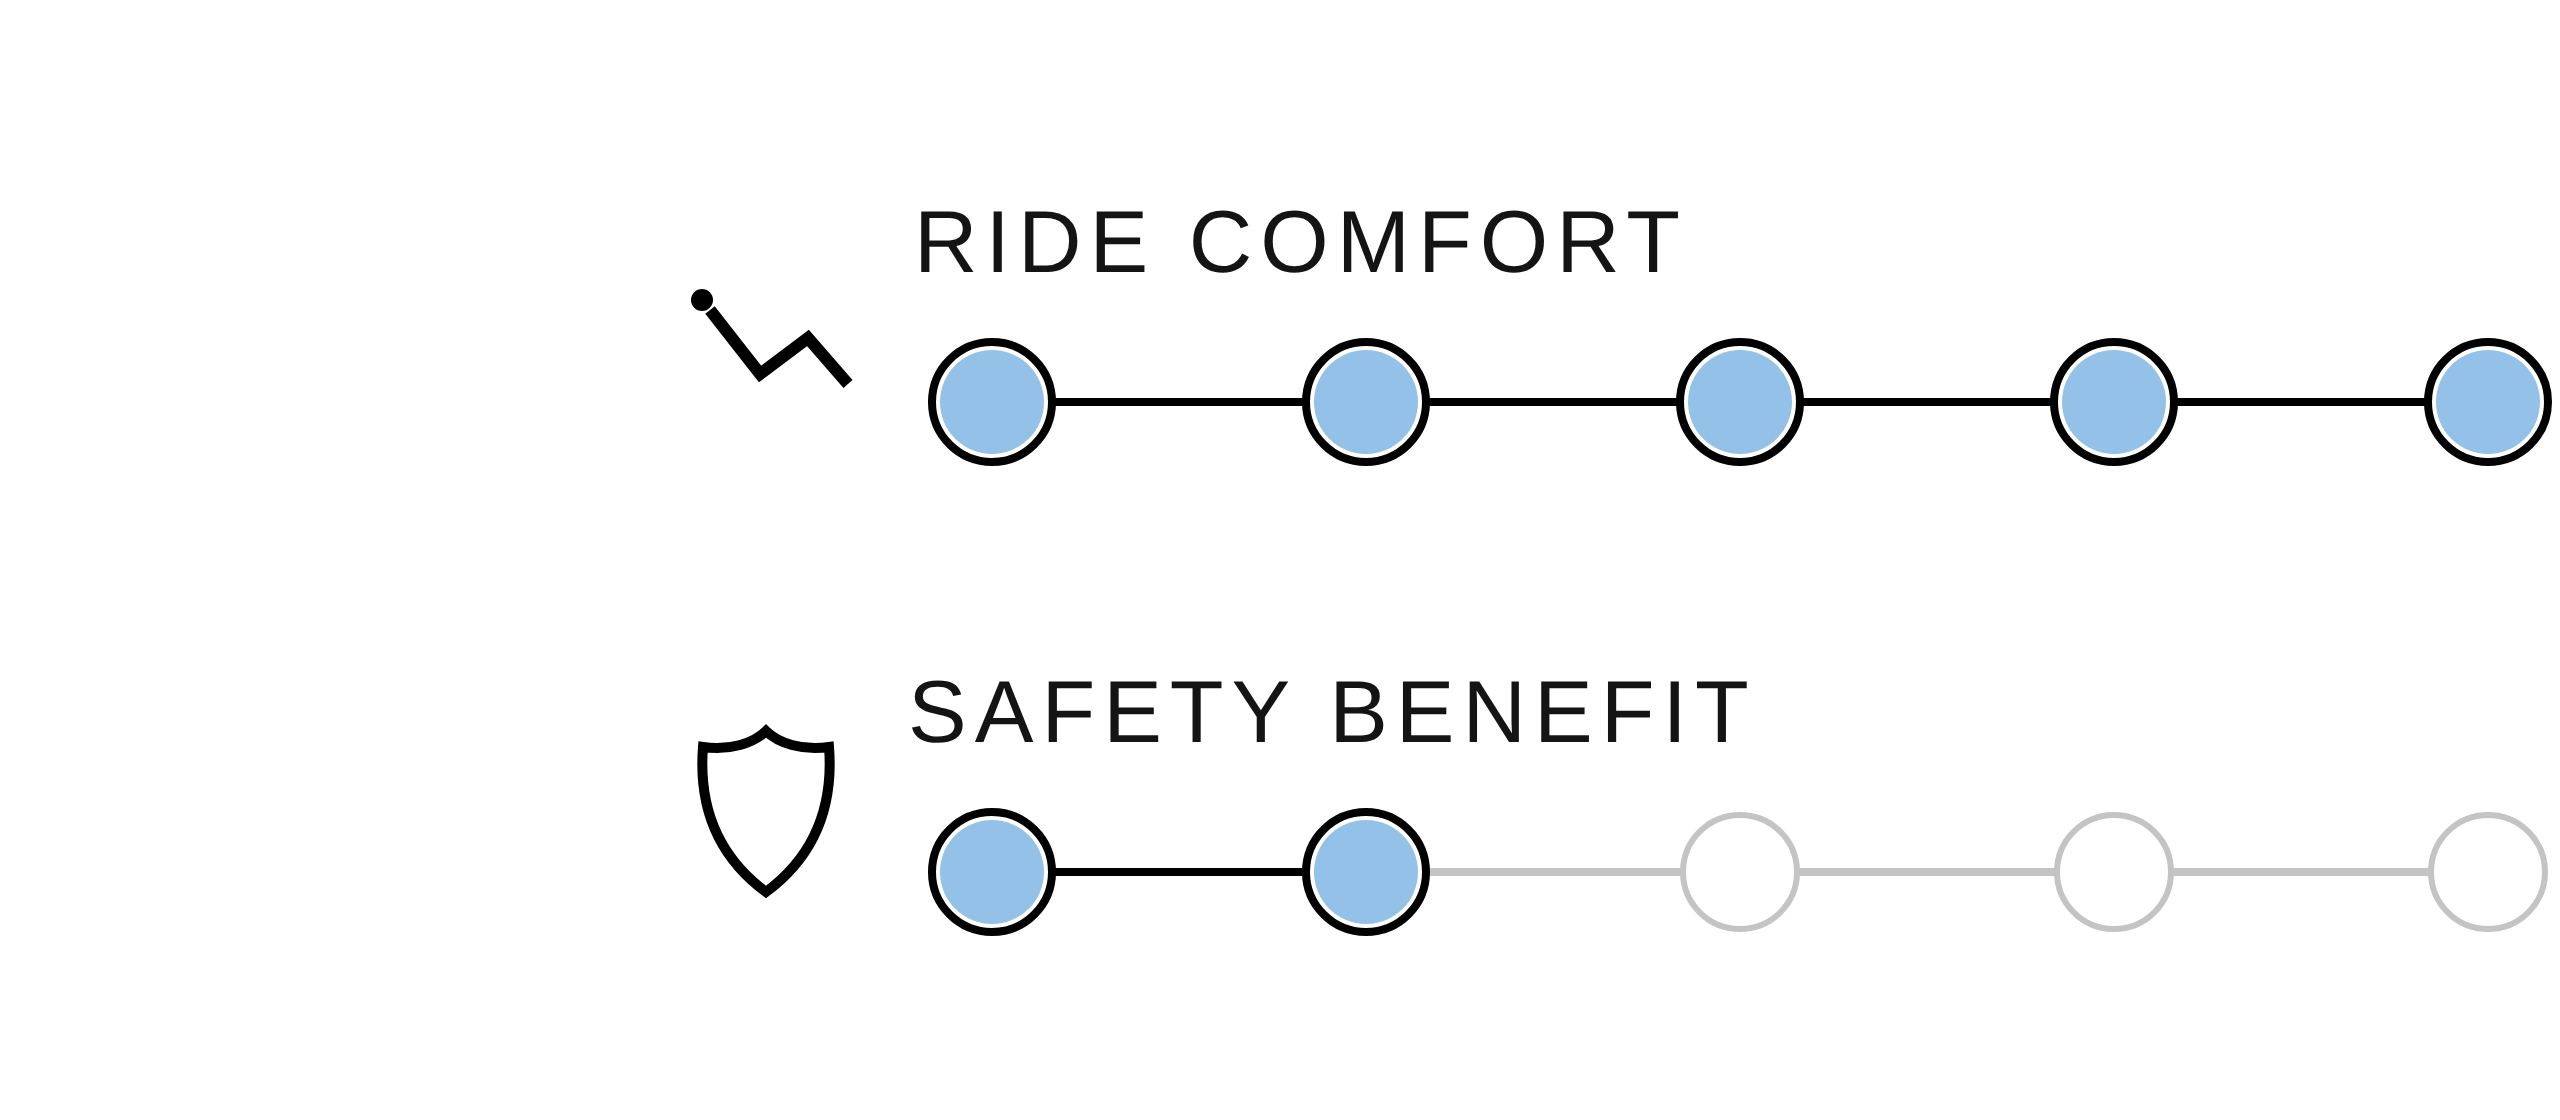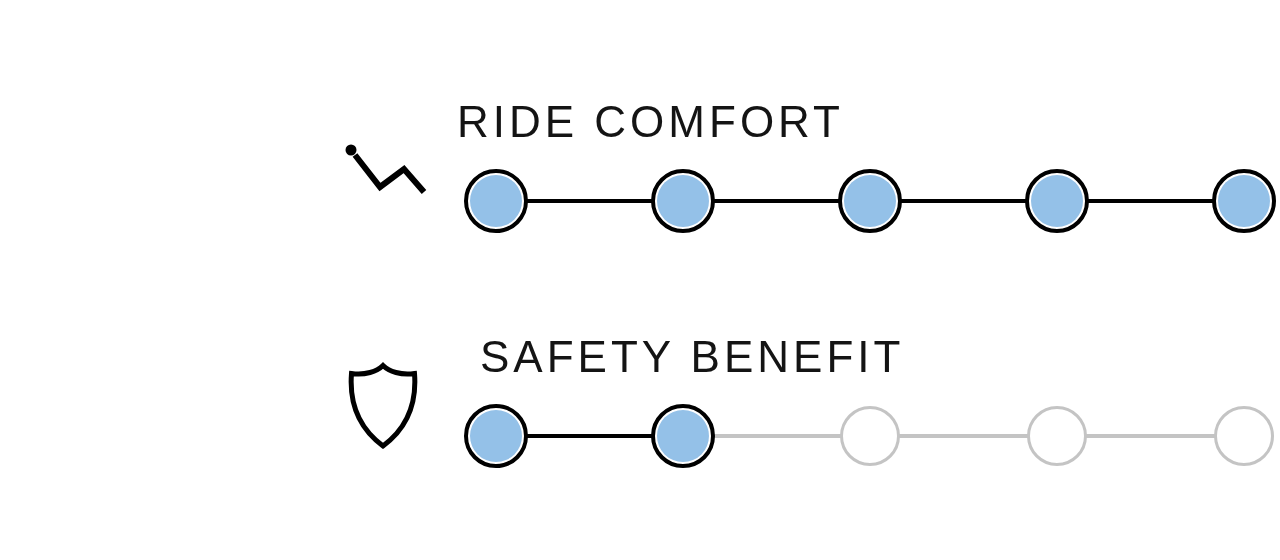--- a/index.html
+++ b/index.html
@@ -19,21 +19,21 @@
     position: absolute;
     margin: 0;
     font-size: 44px;
     line-height: 44px;
     font-weight: 400;
     letter-spacing: 4px;
     color: #141414;
     white-space: nowrap;
   }
   .title-ride-comfort { left: 457px; top: 100px; }
-  .title-safety-benefit { left: 480px; top: 335px; }
+  .title-safety-benefit { left: 454px; top: 335px; }
 
   .icon { position: absolute; }
   .icon-recline { left: 332px; top: 139px; }
   .icon-shield  { left: 346px; top: 361px; }
 
   .dot-scale {
     position: absolute;
     width: 812px;
     height: 64px;
   }

